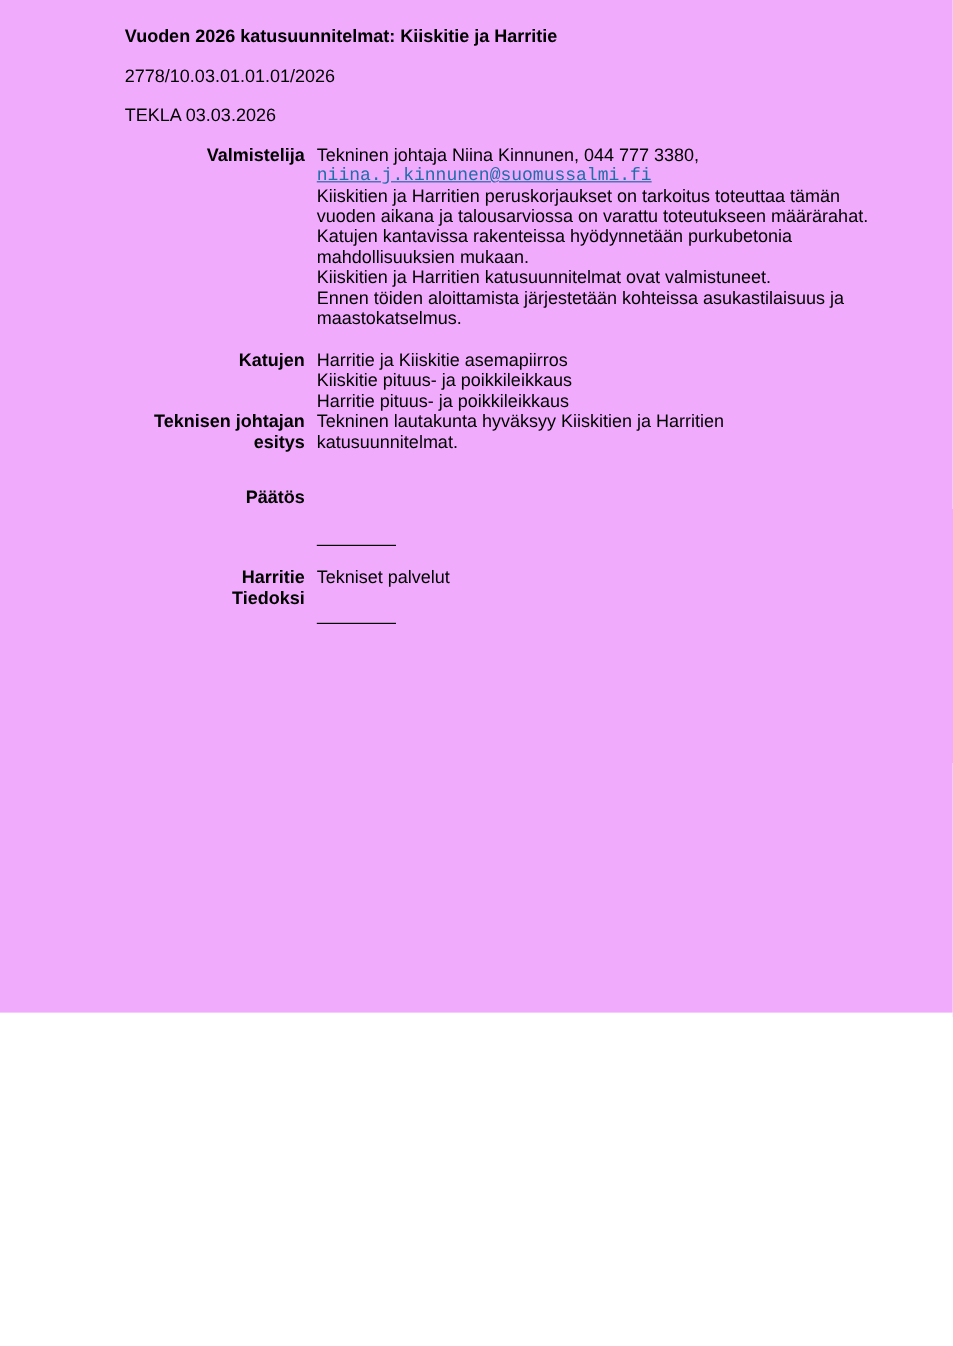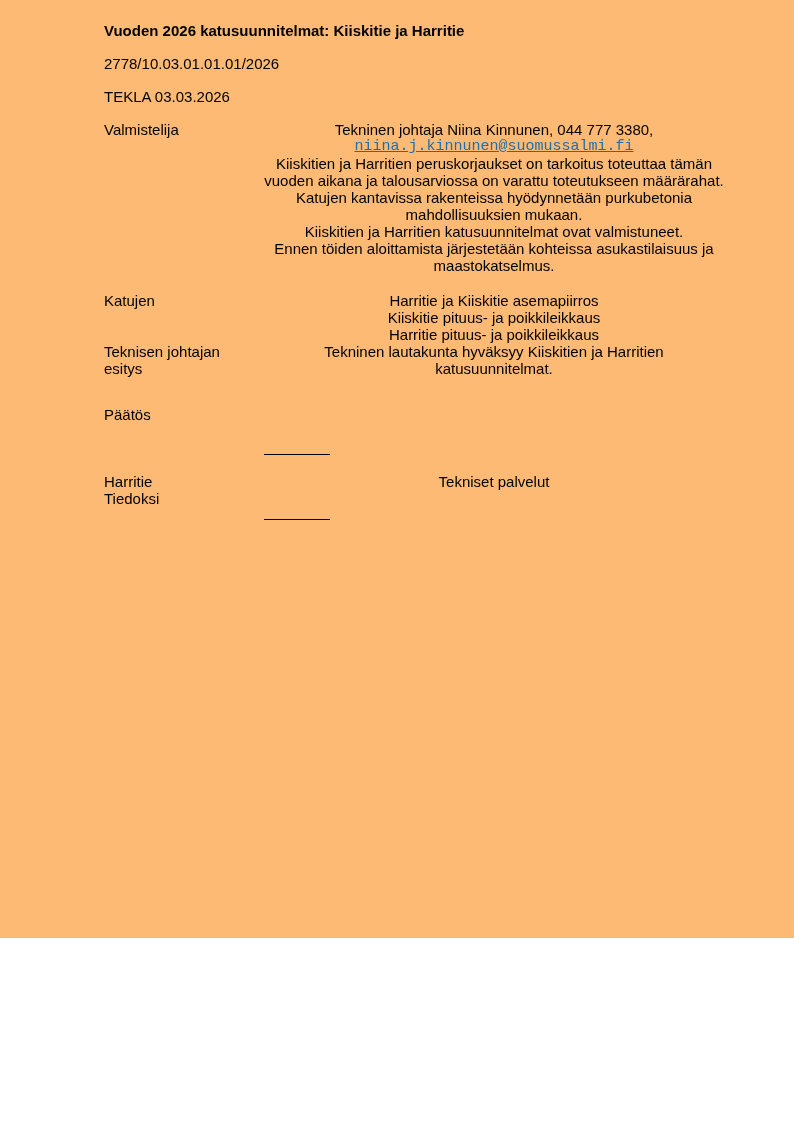--- a/index.html
+++ b/index.html
@@ -1,47 +1,47 @@
 <!DOCTYPE html>
 <html style="--link-color: #1f6da9;"><head>
 <meta charset="utf-8">
 <style>
   html,body{margin:0;padding:0;background:#ffffff;}
   .page{
     position:relative;
     width:794px;
-    height:938px;
+    height:844px;
     box-sizing:border-box;
-    background:#fdba74;
+    background:#f0abfc;
     color:#000000;
     font-family:"Liberation Sans", sans-serif;
     font-size:15px;
     line-height:17px;
     padding:22px 70px 0 104px;
     overflow:hidden;
   }
   .doc-title{
     font-size:15px;
     font-weight:bold;
     margin:0 0 16px 0;
   }
   .meta-line{margin:16px 0 16px 0;}
   .row{display:flex;align-items:flex-start;}
   .label{
     flex:0 0 160px;
     width:160px;
     box-sizing:border-box;
     padding-right:10px;
-    font-weight:normal;
+    font-weight:bold;
+    text-align:right;
   }
   .content{
     flex:0 0 460px;
     width:460px;
     max-width:460px;
-    text-align:center;
   }
   .content p{margin:0;}
   .mt16{margin-top:29px;}
   .mt18{margin-top:18px;}
   .row-esitys{}
   .email-link{
     display:block;
     color:var(--link-color,#1f6da9);
     text-decoration:underline;
     cursor:pointer;

